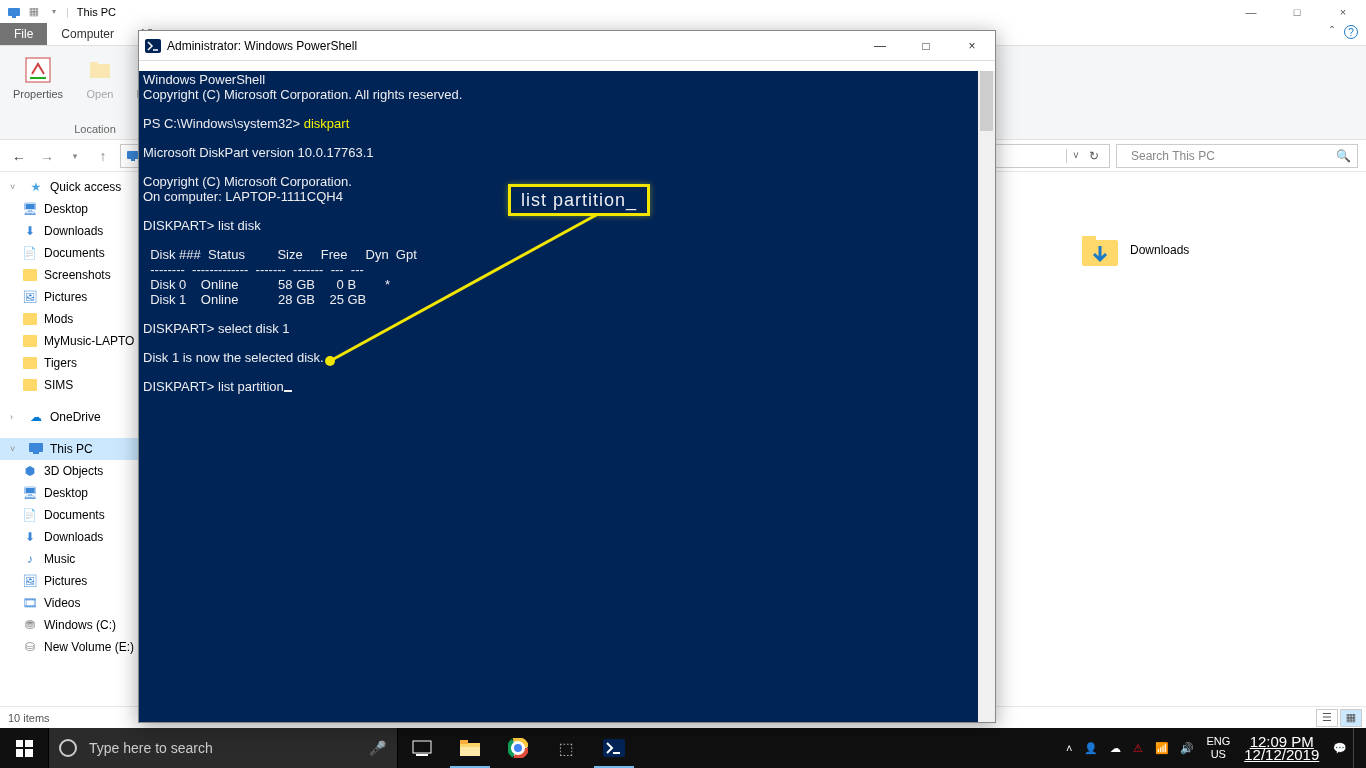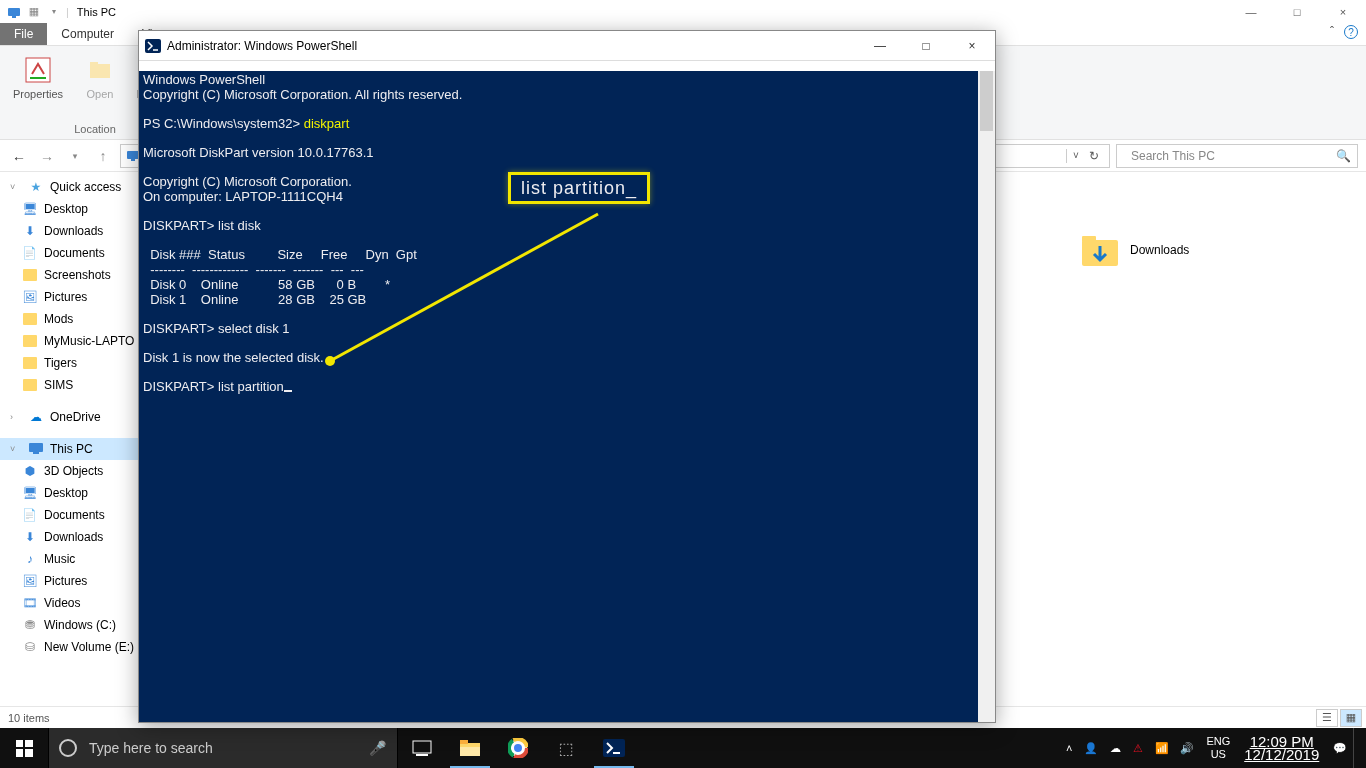--- a/index.html
+++ b/index.html
@@ -71,21 +71,21 @@
 .ps-title { height:30px; background:#fff; display:flex; align-items:center; font-size:12px; border-bottom:1px solid #ddd;}
 .ps-title .ico { width:28px; display:flex; align-items:center; justify-content:center;}
 .ps-title .ctrls { margin-left:auto; display:flex;}
 .ps-title .ctrls div { width:46px; height:30px; display:flex; align-items:center; justify-content:center; color:#333;}
 .ps-body { flex:1; background:#012456; color:#eeedf0; font-family:Consolas,"Courier New",monospace; font-size:13px; line-height:14px; padding:2px 4px; position:relative; overflow:hidden;}
 .ps-body .scroll { position:absolute; right:0; top:0; bottom:0; width:17px; background:#f0f0f0;}
 .ps-body .scroll .thumb { position:absolute; top:0; left:2px; right:2px; height:60px; background:#cdcdcd;}
 .ps-body pre { font-family:inherit; white-space:pre; }
 .ps-body .yellow { color:#f2f200;}
 .cursor { display:inline-block; width:8px; height:2px; background:#eeedf0; vertical-align:baseline; margin-bottom:-1px;}
-.callout-box { position:absolute; left:508px; top:172px; border:3px solid #f2e600; background:#012456; padding:2px 10px; font-family:Consolas,monospace; font-size:18px; color:#eeedf0; letter-spacing:1px; z-index:51; box-shadow:0 0 6px rgba(242,230,0,0.4);}
+.callout-box { position:absolute; left:508px; top:184px; border:3px solid #f2e600; background:#012456; padding:2px 10px; font-family:Consolas,monospace; font-size:18px; color:#eeedf0; letter-spacing:1px; z-index:51; box-shadow:0 0 6px rgba(242,230,0,0.4);}
 .callout-line { position:absolute; z-index:50; pointer-events:none;}
 
 
 .svg-folder { fill:#ffd86b; }
 .svg-monitor { fill:#3a86d8; }
 
 </style>
 </head>
 <body>
 

